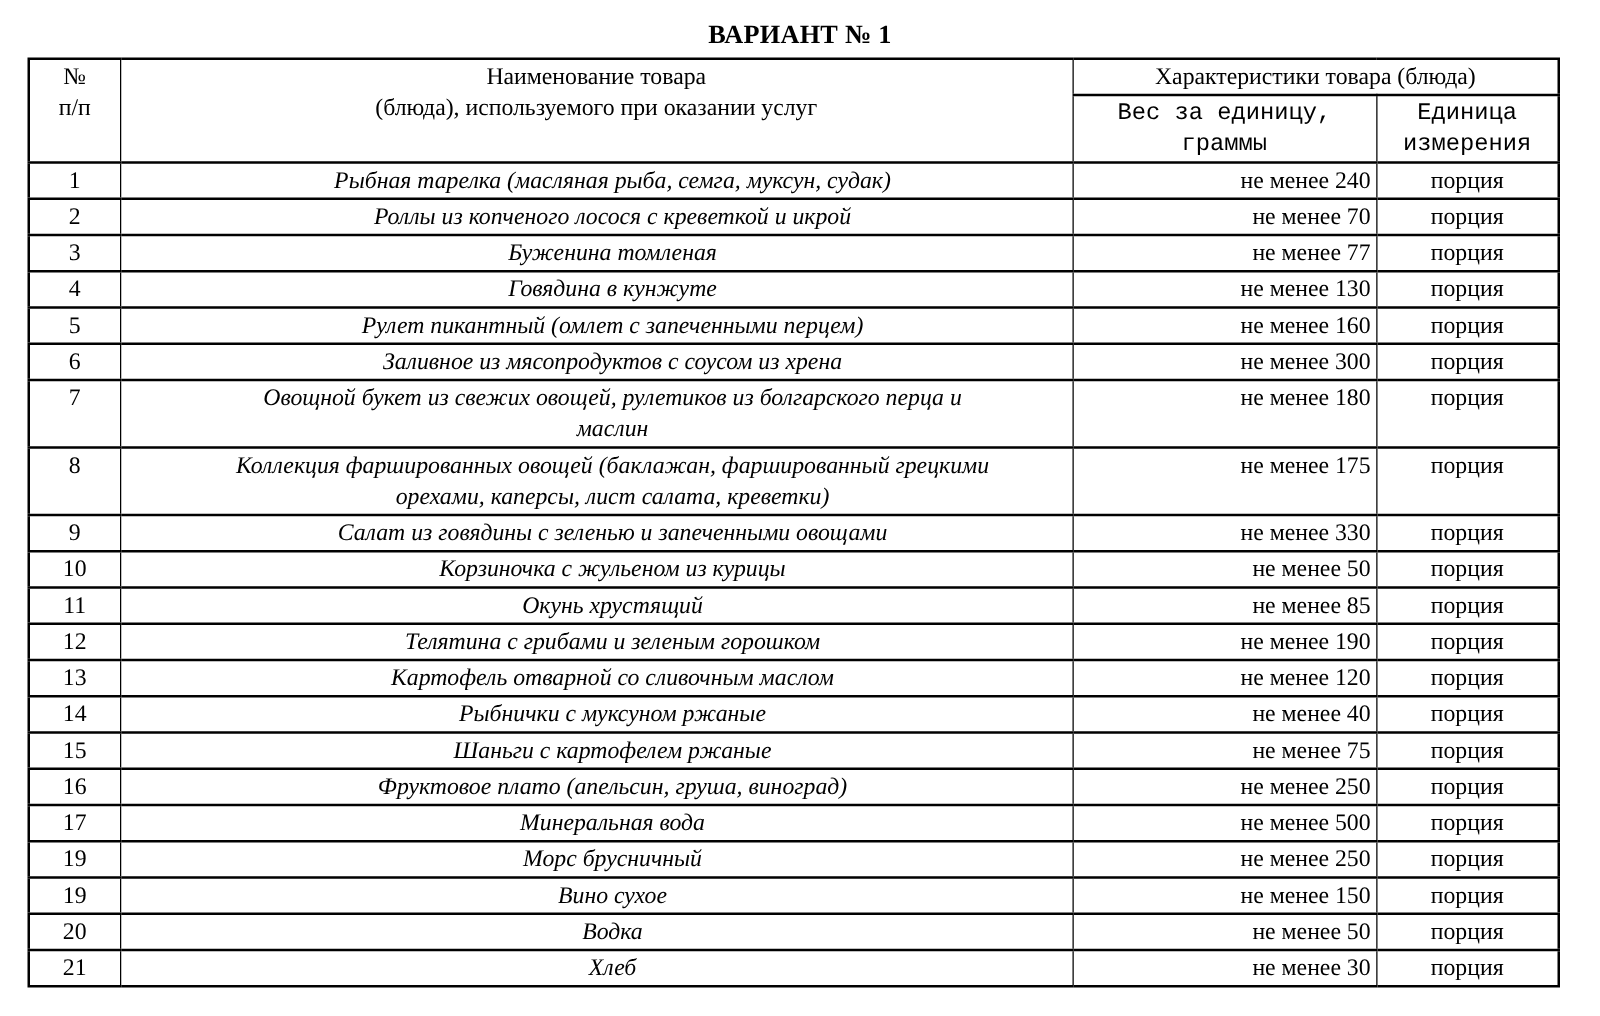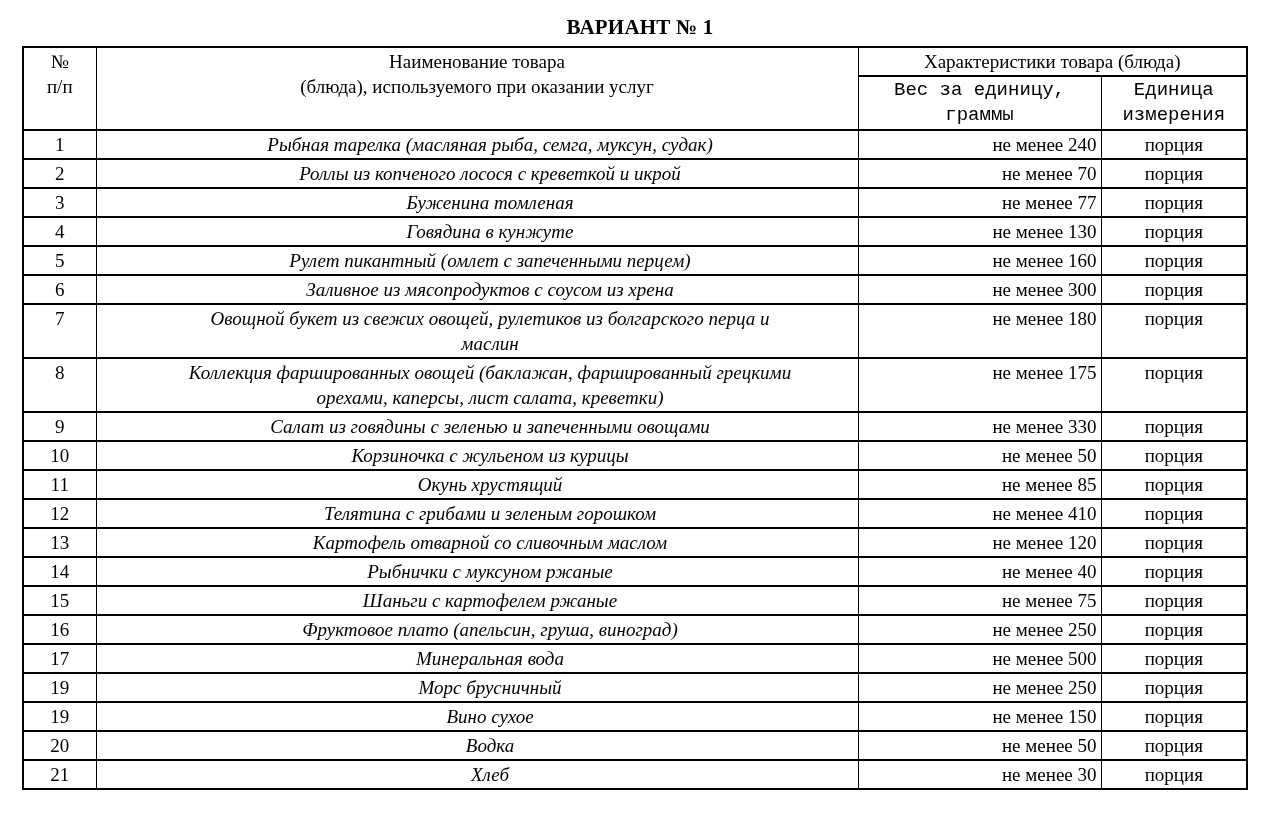--- a/index.html
+++ b/index.html
@@ -154,21 +154,21 @@
         </tr>
         <tr>
           <td class="td-num">11</td>
           <td class="td-name">Окунь хрустящий</td>
           <td class="td-weight">не менее 85</td>
           <td class="td-unit">порция</td>
         </tr>
         <tr>
           <td class="td-num">12</td>
           <td class="td-name">Телятина с грибами и зеленым горошком</td>
-          <td class="td-weight">не менее 410</td>
+          <td class="td-weight">не менее 190</td>
           <td class="td-unit">порция</td>
         </tr>
         <tr>
           <td class="td-num">13</td>
           <td class="td-name">Картофель отварной со сливочным маслом</td>
           <td class="td-weight">не менее 120</td>
           <td class="td-unit">порция</td>
         </tr>
         <tr>
           <td class="td-num">14</td>

